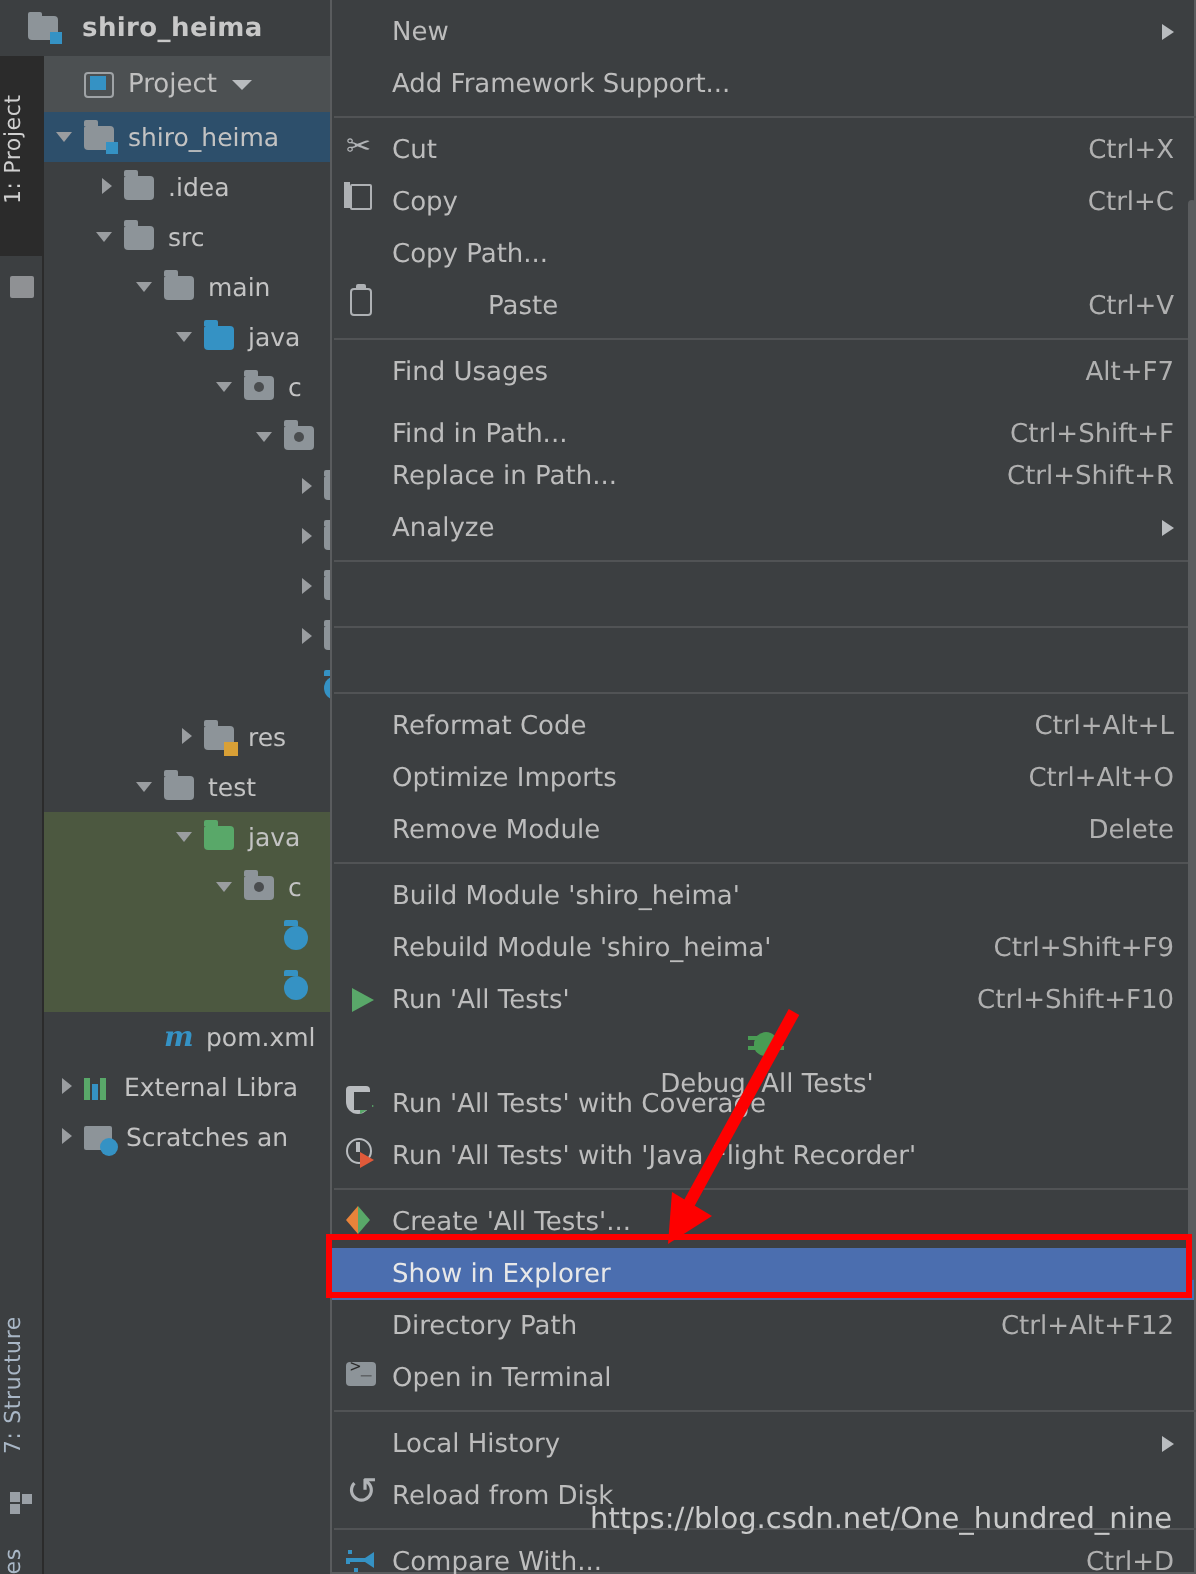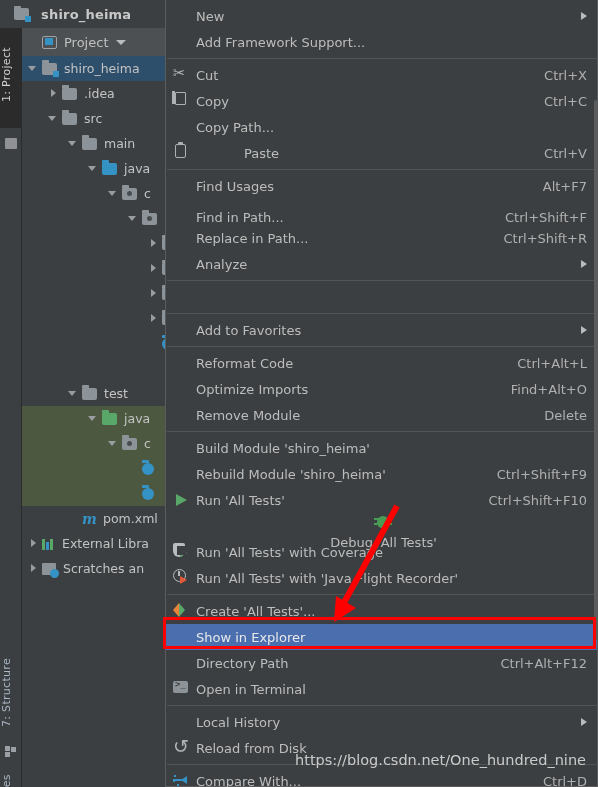--- a/index.html
+++ b/index.html
@@ -263,20 +263,28 @@
           <span class="tw closed"></span>
           <span class="fold pkg"></span>
           <span class="tlabel"></span>
         </div>
         <div class="tree-row" style="top: 275px;">
           <span style="flex: 0 0 auto; width: 126px;"></span>
           <span class="tw"></span>
           <span class="fold blue" style="border-radius: 50%; width: 12px; height: 12px;"></span>
           <span class="tlabel"></span>
         </div>
+        <div class="tree-row" style="top: 300px;">
+          <span style="flex: 0 0 auto; width: 66px;"></span>
+          <span class="tw closed"></span>
+          <span class="fold res">
+            <i></i>
+          </span>
+          <span class="tlabel">res</span>
+        </div>
         <div class="tree-row" style="top: 325px;">
           <span style="flex: 0 0 auto; width: 46px;"></span>
           <span class="tw open"></span>
           <span class="fold"></span>
           <span class="tlabel">test</span>
         </div>
         <div class="tree-row sel-green" style="top: 350px;">
           <span style="flex: 0 0 auto; width: 66px;"></span>
           <span class="tw open"></span>
           <span class="fold green"></span>
@@ -377,35 +385,30 @@
         <span class="mlabel">Replace in Path...</span>
         <span class="mkey">Ctrl+Shift+R</span>
       </div>
       <div class="mi" style="top: 251px;">
         <span class="micon"></span>
         <span class="mlabel">Analyze</span>
         <span class="arrow"></span>
       </div>
       <div class="msep" style="top: 280px;"></div>
       <div class="msep" style="top: 313px;"></div>
-      <div class="mi" style="top: 317px;">
-        <span class="micon"></span>
-        <span class="mlabel">Add to Favorites</span>
-        <span class="arrow"></span>
-      </div>
       <div class="msep" style="top: 346px;"></div>
       <div class="mi" style="top: 350px;">
         <span class="micon"></span>
         <span class="mlabel">Reformat Code</span>
         <span class="mkey">Ctrl+Alt+L</span>
       </div>
       <div class="mi" style="top: 376px;">
         <span class="micon"></span>
         <span class="mlabel">Optimize Imports</span>
-        <span class="mkey">Find+Alt+O</span>
+        <span class="mkey">Ctrl+Alt+O</span>
       </div>
       <div class="mi" style="top: 402px;">
         <span class="micon"></span>
         <span class="mlabel">Remove Module</span>
         <span class="mkey">Delete</span>
       </div>
       <div class="msep" style="top: 431px;"></div>
       <div class="mi" style="top: 435px;">
         <span class="micon"></span>
         <span class="mlabel">Build Module 'shiro_heima'</span>

